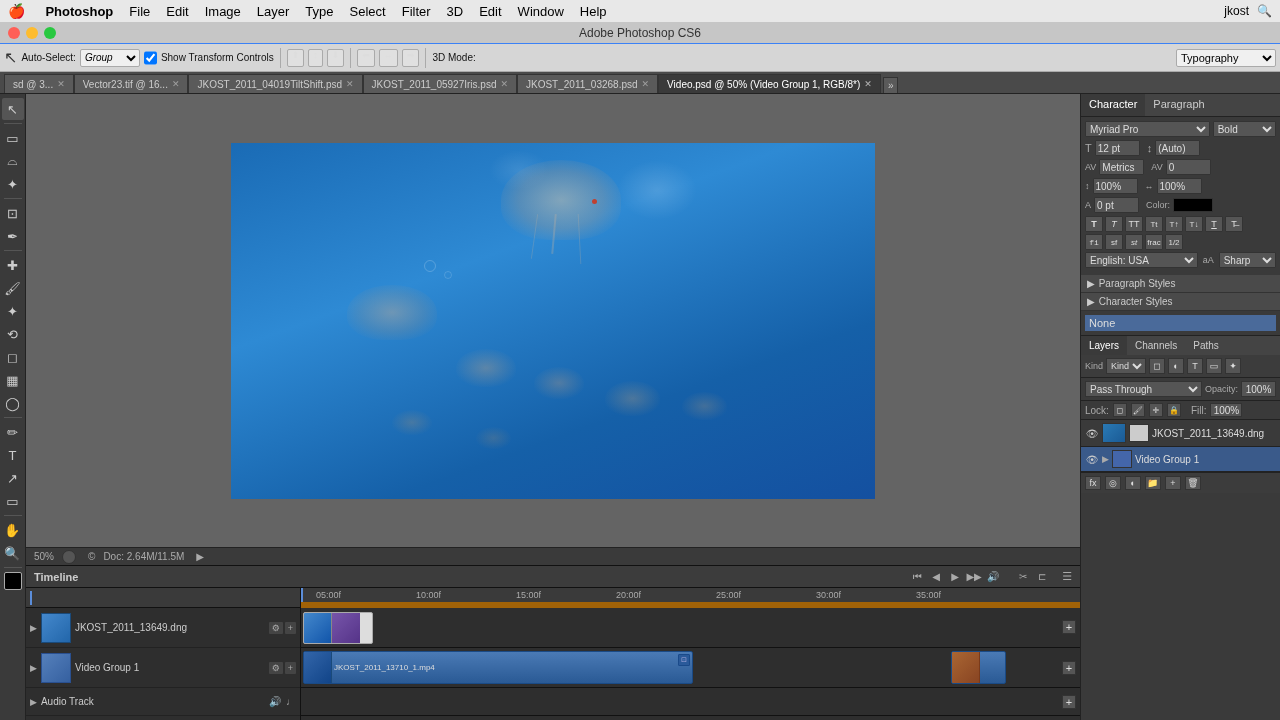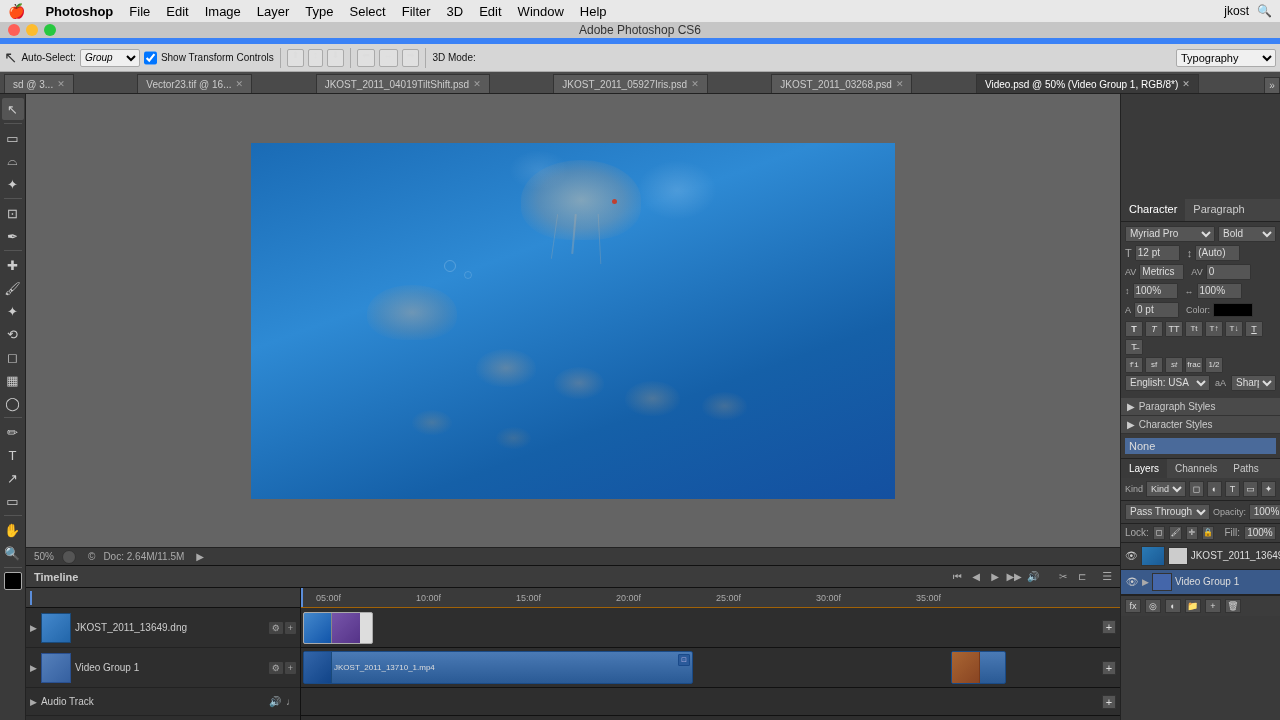--- a/index.html
+++ b/index.html
@@ -6,38 +6,38 @@
     body { font-family: -apple-system, 'Lucida Grande', sans-serif; font-size: 11px; background: #3a3a3a; color: #ddd; overflow: hidden; width: 1280px; height: 720px; }
 
     
     #menubar { background: #e8e8e8; height: 22px; display: flex; align-items: center; padding: 0 8px; gap: 0; color: #000; }
     #menubar .apple { font-size: 14px; margin-right: 12px; }
     #menubar .menu-item { padding: 0 8px; font-size: 13px; cursor: pointer; height: 22px; display: flex; align-items: center; }
     #menubar .app-name { font-weight: bold; }
     #menubar .right { margin-left: auto; display: flex; align-items: center; gap: 8px; font-size: 12px; }
 
     
-    #titlebar { background: #c6c6c6; height: 22px; display: flex; align-items: center; justify-content: center; border-bottom: 6px solid #3b82f6; }
+    #titlebar { background: #c6c6c6; height: 22px; display: flex; align-items: center; justify-content: center; border-bottom: 1px solid #3b82f6; }
     #titlebar .traffic-lights { position: absolute; left: 8px; display: flex; gap: 6px; }
     #titlebar .tl { width: 12px; height: 12px; border-radius: 50%; }
     #titlebar .tl.red { background: #ff5f57; }
     #titlebar .tl.yellow { background: #febc2e; }
     #titlebar .tl.green { background: #28c840; }
     #titlebar .title { font-size: 12px; color: #333; font-weight: 500; }
 
     
     #optionsbar { background: #d6d6d6; height: 28px; display: flex; align-items: center; padding: 0 4px; gap: 4px; border-bottom: 1px solid #aaa; }
     #optionsbar select, #optionsbar input { font-size: 10px; height: 18px; background: #f0f0f0; border: 1px solid #aaa; border-radius: 2px; color: #000; }
     #optionsbar .opt-btn { font-size: 10px; background: #e0e0e0; border: 1px solid #aaa; border-radius: 2px; height: 18px; padding: 0 4px; cursor: pointer; }
     #optionsbar .separator { width: 1px; height: 20px; background: #aaa; margin: 0 2px; }
     #optionsbar .right-opt { margin-left: auto; display: flex; align-items: center; gap: 4px; }
     #optionsbar .workspace-select { width: 100px; font-size: 11px; }
 
     
-    #tabs { background: #4a4a4a; height: 22px; display: flex; align-items: flex-end; padding-left: 4px; border-bottom: 1px solid #222; overflow: hidden; justify-content: space-between; }
+    #tabs { background: #4a4a4a; height: 22px; display: flex; align-items: flex-end; padding-left: 4px; border-bottom: 1px solid #222; overflow: hidden; }
     .tab { background: #5a5a5a; border: 1px solid #333; border-bottom: none; padding: 2px 8px; font-size: 10px; color: #ccc; cursor: pointer; white-space: nowrap; height: 19px; display: flex; align-items: center; gap: 4px; }
     .tab.active { background: #3a3a3a; color: #fff; }
     .tab .close-x { font-size: 9px; opacity: 0.6; }
     #tabs .more-tabs { margin-left: 2px; padding: 2px 4px; background: #5a5a5a; border: 1px solid #333; border-bottom: none; color: #ccc; font-size: 10px; }
 
     
     #main { display: flex; height: calc(720px - 22px - 22px - 28px - 22px); }
 
     
     #toolbar { width: 26px; background: #3a3a3a; border-right: 1px solid #222; display: flex; flex-direction: column; align-items: center; padding-top: 4px; gap: 1px; }
@@ -77,21 +77,21 @@
     .tl-track-right { height: 40px; border-bottom: 1px solid #222; position: relative; }
     .tl-clip { position: absolute; top: 4px; height: 32px; border-radius: 2px; display: flex; align-items: center; overflow: hidden; cursor: pointer; }
     .tl-clip-blue { background: linear-gradient(180deg, #4a7ab5 0%, #2a5a95 100%); border: 1px solid #1a4a85; }
     .tl-clip-label { font-size: 8px; color: #ddd; padding: 2px; white-space: nowrap; overflow: hidden; }
 
     
     .tl-audio-track { height: 28px; border-bottom: 1px solid #222; display: flex; align-items: center; padding: 0 4px; gap: 4px; }
     .tl-audio-track .track-name { font-size: 10px; color: #ccc; flex: 1; }
 
     
-    #rightpanel { width: 160px; background: #3a3a3a; border-left: 1px solid #222; display: flex; flex-direction: column; overflow-y: auto; justify-content: center; }
+    #rightpanel { width: 200px; background: #3a3a3a; border-left: 1px solid #222; display: flex; flex-direction: column; overflow-y: auto; }
 
     
     .panel-tabs { display: flex; background: #444; border-bottom: 1px solid #222; }
     .panel-tab { padding: 4px 8px; font-size: 11px; color: #ccc; cursor: pointer; }
     .panel-tab.active { background: #3a3a3a; border-bottom: 2px solid #3a3a3a; color: #fff; }
 
     
     #char-panel { padding: 4px; }
     .char-row { display: flex; align-items: center; gap: 3px; margin-bottom: 3px; }
     .char-input { height: 16px; background: #555; border: 1px solid #333; color: #ddd; font-size: 10px; width: 100%; border-radius: 1px; padding: 0 2px; }
@@ -350,21 +350,21 @@
           <div class="tl-audio-track">
             <span style="color:#aaa;font-size:9px;cursor:pointer;">▶</span>
             <span class="track-name">Audio Track</span>
             <span style="color:#aaa;font-size:10px;cursor:pointer;">🔊</span>
             <span style="color:#aaa;font-size:10px;cursor:pointer;">♩</span>
           </div>
         </div>
 
         <div id="timeline-right" style="overflow:hidden;position:relative;">
 
-          <div id="tl-ruler" style="height:20px;background:#3a3a3a;border-bottom:1px solid #a16207;position:relative;">
+          <div id="tl-ruler" style="height:20px;background:#3a3a3a;border-bottom:6px solid #a16207;position:relative;">
             <div style="position:absolute;left:0;top:0;width:2px;height:100%;background:#5b8dd9;z-index:10;"></div>
             <div class="tl-tick" style="left:15px;">05:00f</div>
             <div class="tl-tick" style="left:115px;">10:00f</div>
             <div class="tl-tick" style="left:215px;">15:00f</div>
             <div class="tl-tick" style="left:315px;">20:00f</div>
             <div class="tl-tick" style="left:415px;">25:00f</div>
             <div class="tl-tick" style="left:515px;">30:00f</div>
             <div class="tl-tick" style="left:615px;">35:00f</div>
           </div>
 

